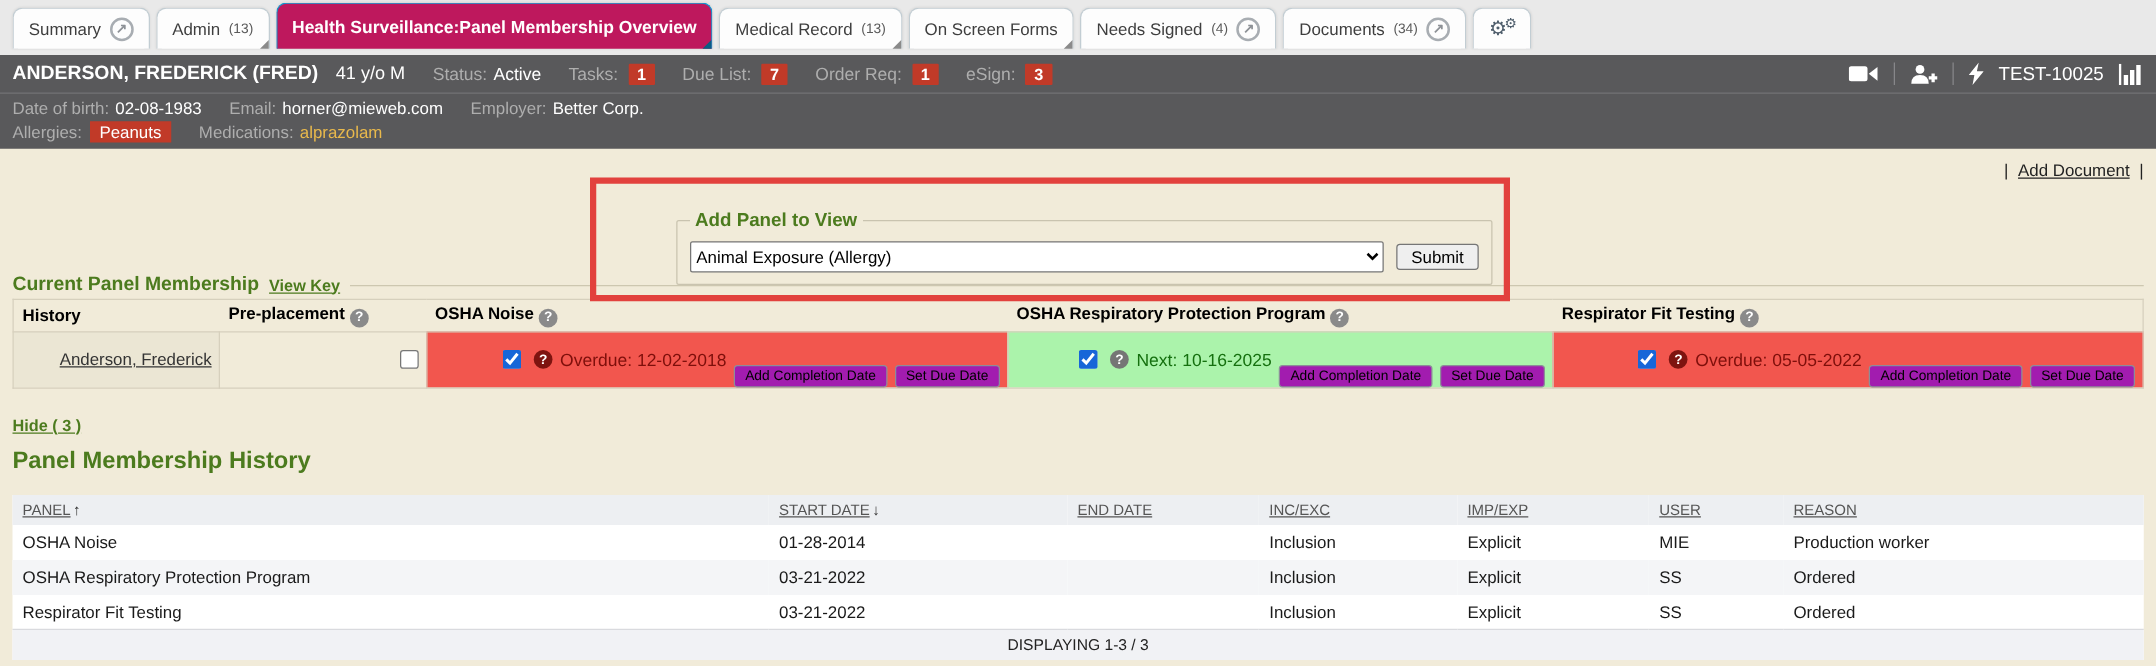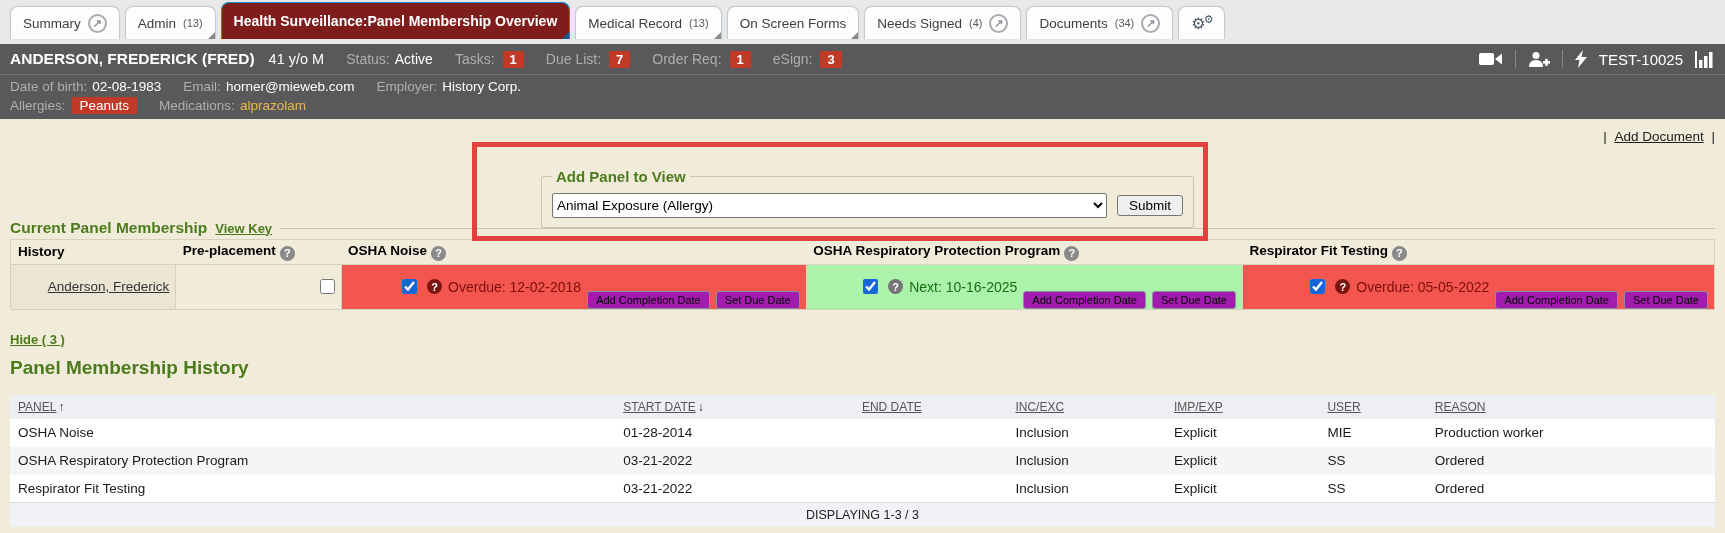--- a/index.html
+++ b/index.html
@@ -7,21 +7,21 @@
     font-family:"Liberation Sans", sans-serif; background:#f1ebd9; }
 
   
   .tabbar { height:44px; background:#e9e9e9; display:flex; align-items:flex-end;
     padding-left:10px; gap:5px; }
   .tab { position:relative; display:flex; align-items:center; gap:7px;
     background:#fdfdfd; border:1px solid #c2cdd3; border-bottom:none;
     border-radius:8px 8px 0 0; height:33px; margin-bottom:5px; padding:0 12px;
     font-size:13.5px; color:#3e3e3e; cursor:pointer; box-shadow:0 0 2px rgba(0,0,0,.08);}
   .tab .cnt { font-size:11px; color:#5a5a5a; }
-  .tab.active { background:#7f1d1d; border-color:#1095cf; color:#fff;
+  .tab.active { background:#be185d; border-color:#1095cf; color:#fff;
     font-weight:bold; height:37px; font-size:14px; }
   .fold { position:absolute; right:0; bottom:0; width:0; height:0;
     border-left:7px solid transparent; border-bottom:7px solid #8a8a8a; }
   .tab.active .fold { border-bottom-color:#0b5e83; }
   .ext-icon { display:inline-flex; align-items:center; justify-content:center;
     width:19px; height:19px; border:2px solid #a8adb2; border-radius:50%;
     color:#8d9196; font-size:11px; font-weight:bold; line-height:1; }
   .gear-tab { letter-spacing:-2px; font-size:16px; color:#4e5d6b; }
   .gear-small { font-size:11px; vertical-align:super; }
 
@@ -196,21 +196,21 @@
           </svg>
       </span>
     </span>
   </div>
   <div class="pt-row2">
     <span class="pt2-lbl">Date of birth:</span>
     <span class="pt2-val">02-08-1983</span>
     <span class="pt2-lbl">Email:</span>
     <span class="pt2-val">horner@mieweb.com</span>
     <span class="pt2-lbl">Employer:</span>
-    <span class="pt2-val">History Corp.</span>
+    <span class="pt2-val">Better Corp.</span>
   </div>
   <div class="pt-row3">
     <span class="pt2-lbl">Allergies:</span>
     <span class="allergy-badge">Peanuts</span>
     <span class="pt2-lbl">Medications:</span>
     <span class="med-val">alprazolam</span>
   </div>
 </div>
 
 <div class="main">

